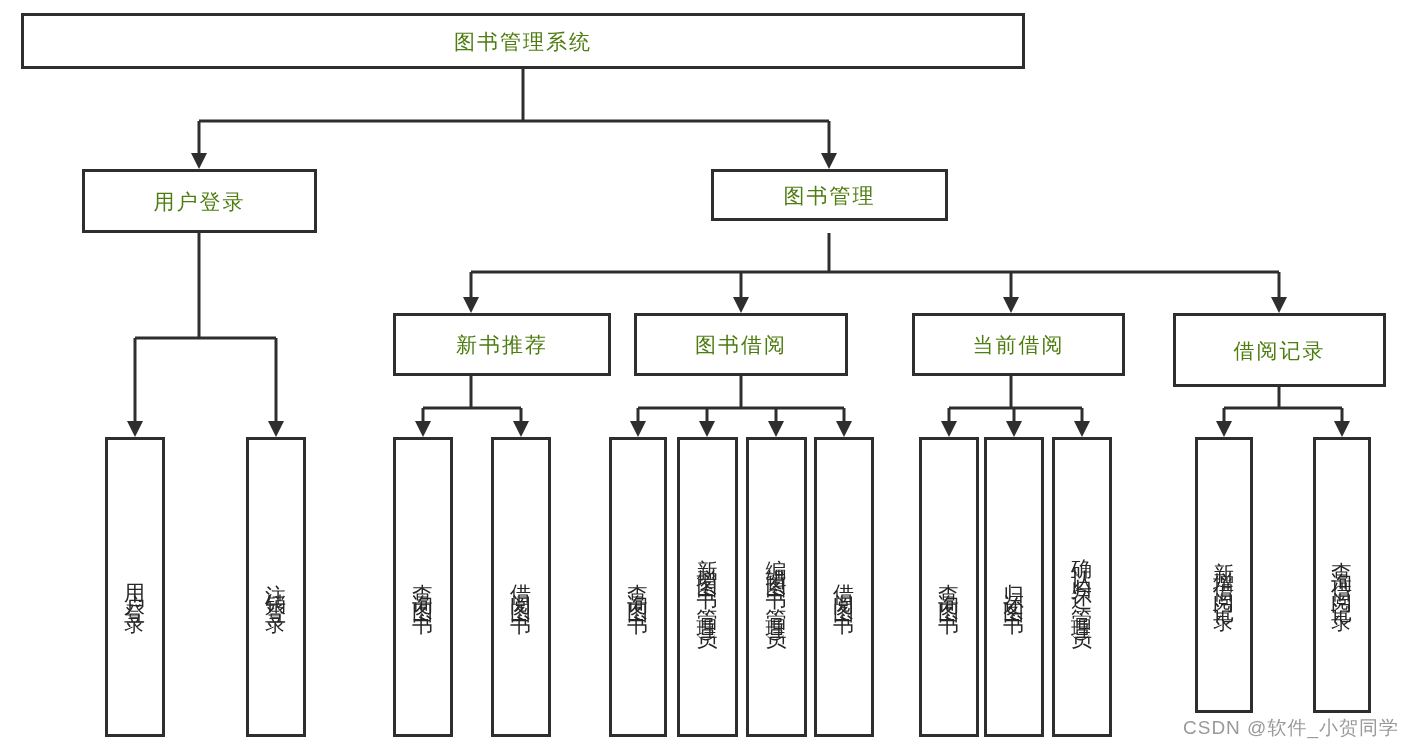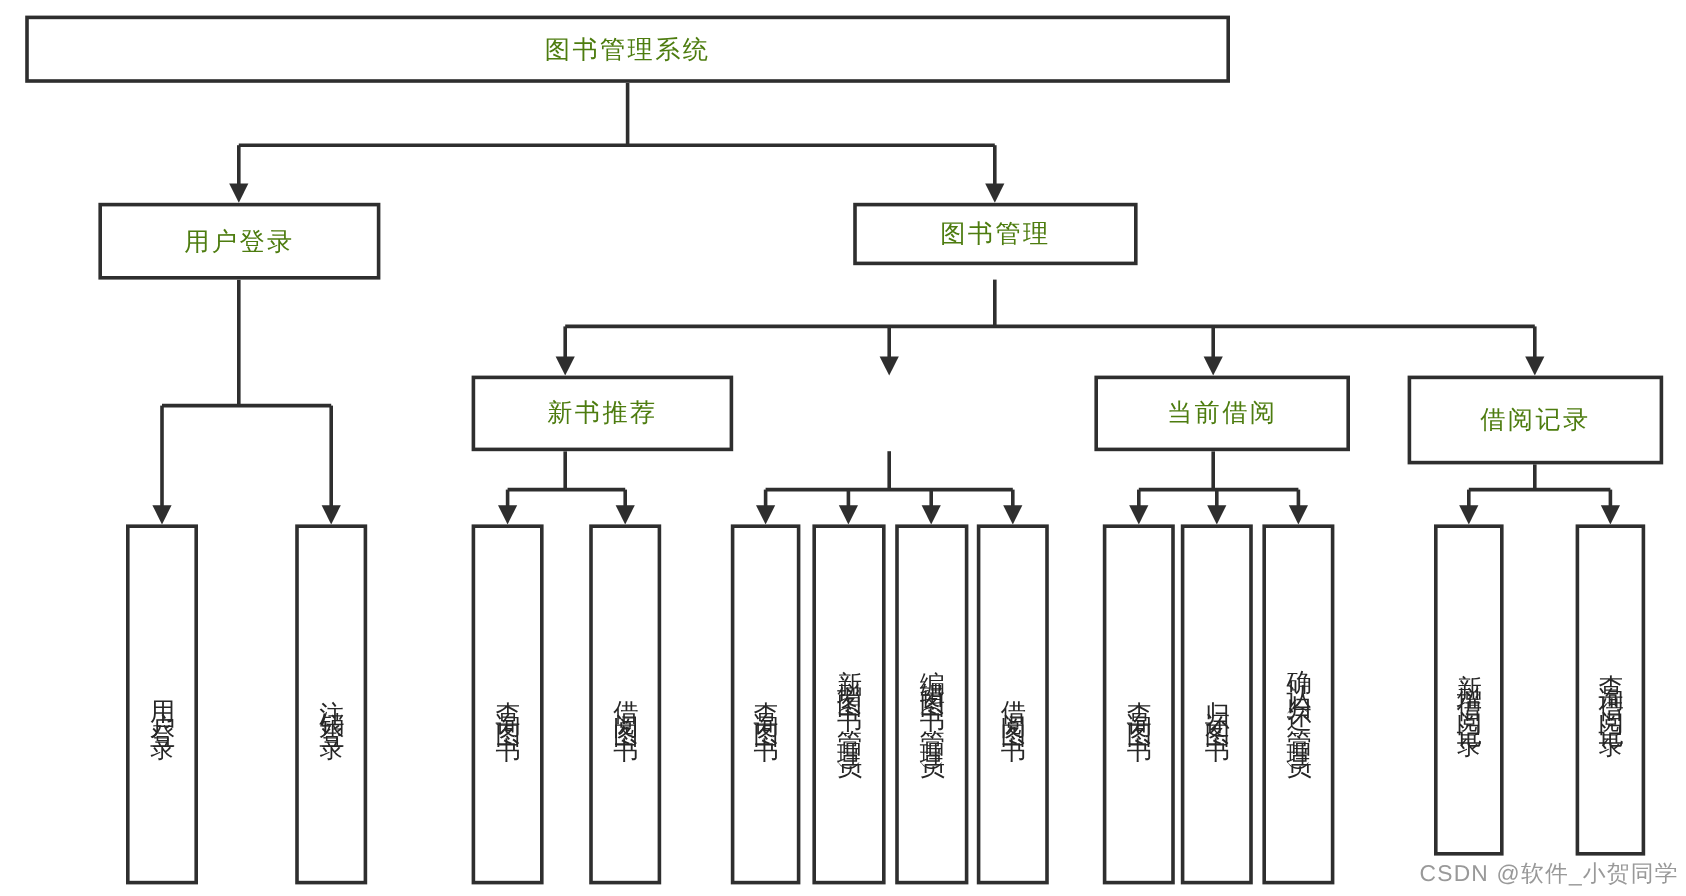--- a/index.html
+++ b/index.html
@@ -129,20 +129,23 @@
   <div class="box" style="left:82px; top:169px; width:235px; height:64px;">
     <span class="hlabel">用户登录</span>
   </div>
   <div class="box" style="left:711px; top:169px; width:237px; height:52px;">
     <span class="hlabel">图书管理</span>
   </div>
 
   <div class="box" style="left:362px; top:313px; width:218px; height:63px;margin-left:31px;">
     <span class="hlabel">新书推荐</span>
   </div>
+  <div class="box" style="left:634px; top:313px; width:214px; height:63px;">
+    <span class="hlabel">图书借阅</span>
+  </div>
   <div class="box" style="left:912px; top:313px; width:213px; height:63px;">
     <span class="hlabel">当前借阅</span>
   </div>
   <div class="box" style="left:1173px; top:313px; width:213px; height:74px;">
     <span class="hlabel">借阅记录</span>
   </div>
 
   <div class="box" style="left:105px; top:437px; width:60px; height:300px;">
     <span class="vlabel">用户登录</span>
   </div>

